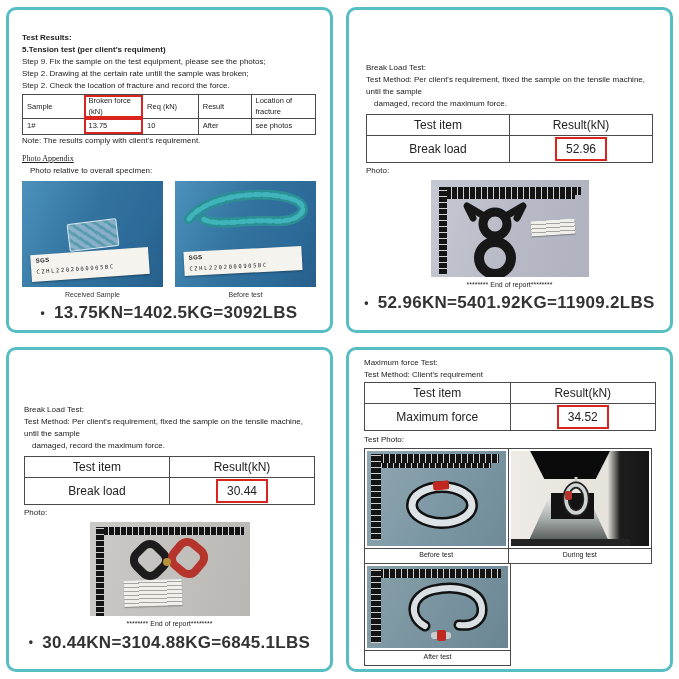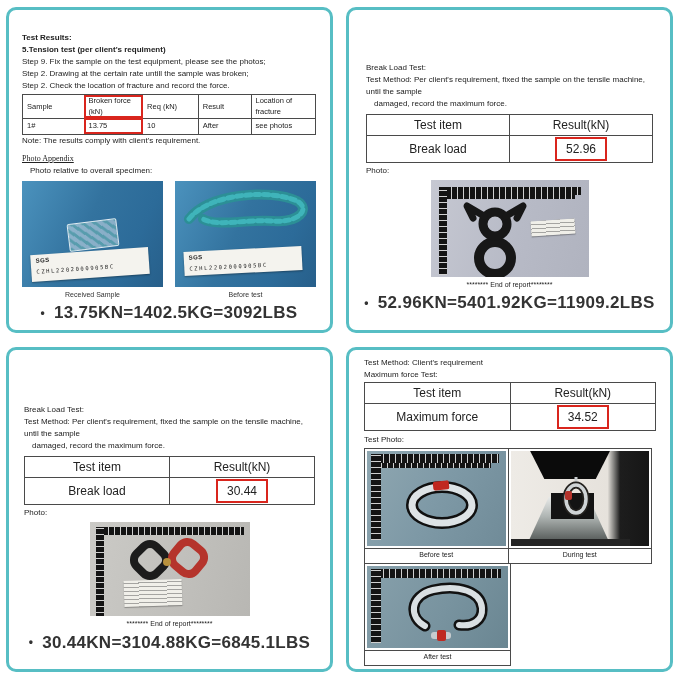--- a/index.html
+++ b/index.html
@@ -211,22 +211,22 @@
       <div class="minilabel" style="left:34px;top:58px;width:58px;height:26px;transform:rotate(-2deg)"></div>
     </div>
     <div class="endline">******** End of report********</div>
     <div class="bullet">
       <span class="dot">•</span>
       <span>30.44KN=3104.88KG=6845.1LBS</span>
     </div>
   </div>
 
   <div class="panel p4 doc">
+    <div>Maximum force Test:</div>
     <div>Test Method: Client's requirement</div>
-    <div>Maximum force Test:</div>
     <table class="t2" style="margin-top:1px">
       <tbody>
           <tr class="hrow">
         <td style="width:50%">Test item</td>
         <td style="width:50%">Result(kN)</td>
       </tr>
       <tr class="drow">
         <td>Maximum force</td>
         <td><span class="redbox">34.52</span></td>
       </tr>

